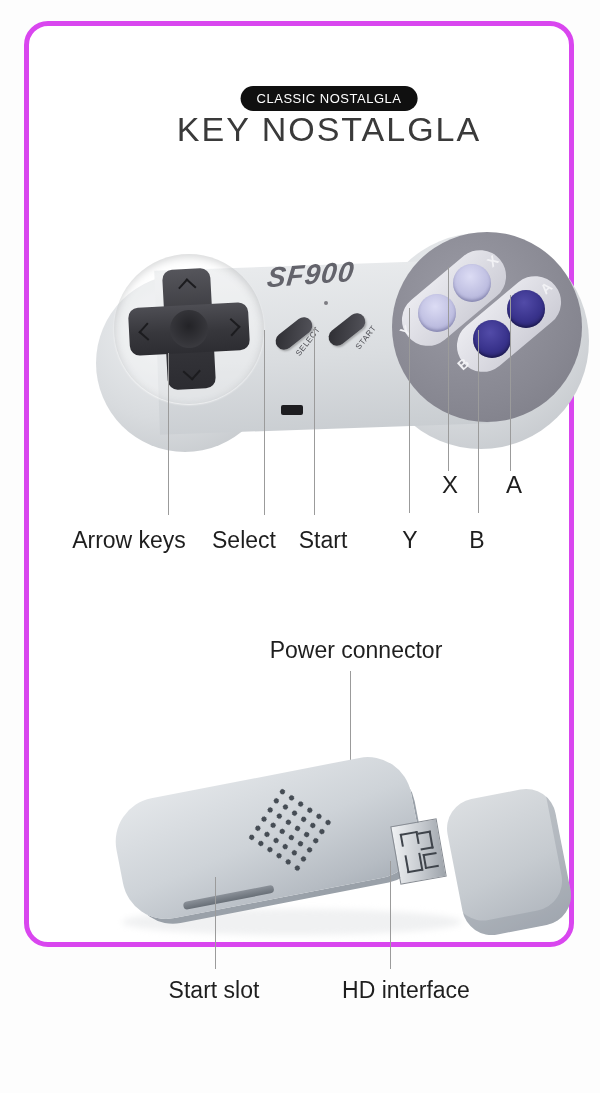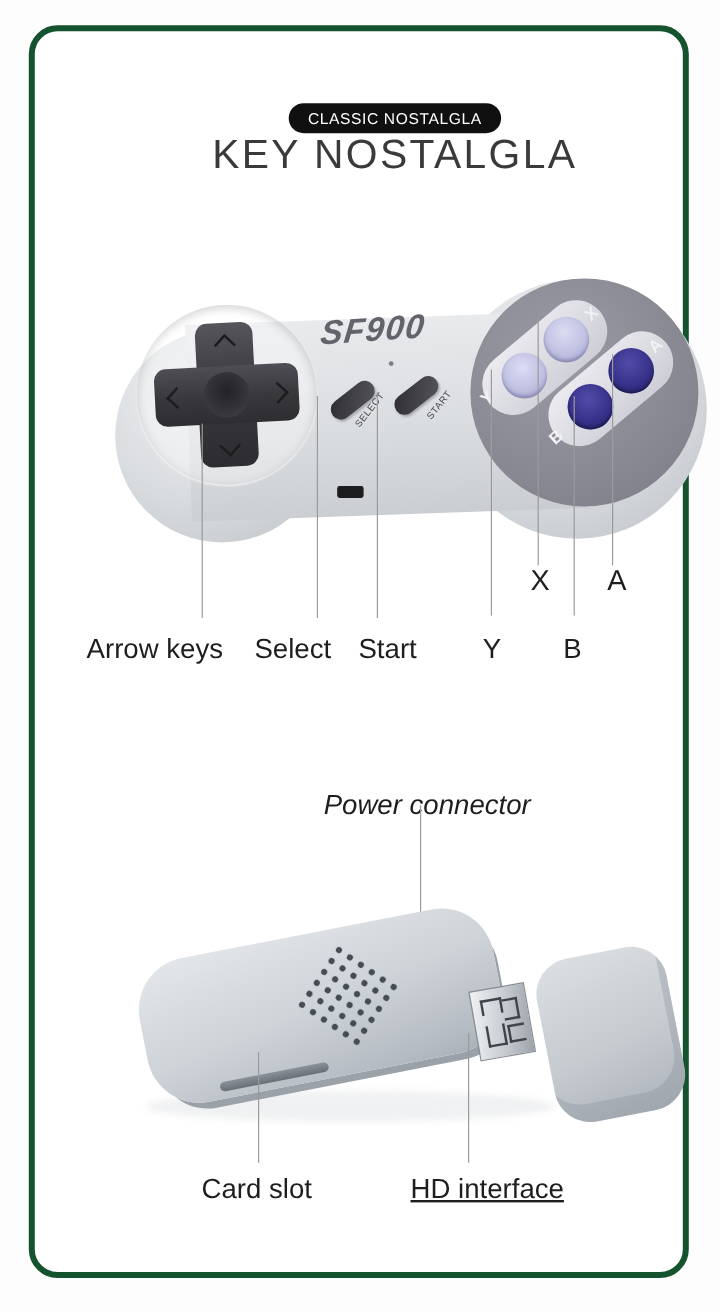--- a/index.html
+++ b/index.html
@@ -4,22 +4,22 @@
 <style>
   html,body{margin:0;padding:0;}
   body{
     width:600px;height:1093px;position:relative;overflow:hidden;
     background:#fdfdfd;
     font-family:"Liberation Sans",sans-serif;
     -webkit-font-smoothing:antialiased;
   }
   
   .card{
-    position:absolute;left:24px;top:21px;width:550px;height:1044px;
-    background:#ffffff;border:5px solid #14532d;border-radius:24px;
+    position:absolute;left:24px;top:21px;width:550px;height:926px;
+    background:#ffffff;border:5px solid #d946ef;border-radius:24px;
     box-sizing:border-box;
   }
   
   .badge{
     position:absolute;left:300px;top:60px;transform:translateX(-50%);
     background:#101010;color:#ffffff;border-radius:14px;
     font-size:13px;letter-spacing:.5px;padding:5px 16px;white-space:nowrap;
   }
   .title{
     position:absolute;left:300px;top:84px;transform:translateX(-50%);
@@ -166,37 +166,37 @@
   <div class="line" style="left:481px;top:269px;height:176px;"></div>
 
   <div class="callout small" style="left:421px;top:445px;">X</div>
   <div class="callout small" style="left:485px;top:445px;">A</div>
   <div class="callout" style="left:100px;top:501px;">Arrow keys</div>
   <div class="callout" style="left:215px;top:501px;">Select</div>
   <div class="callout" style="left:294px;top:501px;">Start</div>
   <div class="callout" style="left:381px;top:501px;">Y</div>
   <div class="callout" style="left:448px;top:501px;">B</div>
 
-  <div class="callout" style="left:327px;top:631px;font-style:italic;">Power connector</div>
+  <div class="callout" style="left:327px;top:611px;">Power connector</div>
   <div class="line" style="left:321px;top:645px;height:97px;"></div>
 
   <div class="device">
     <div class="dev-shadow"></div>
     <div class="stick">
       <div class="grille"></div>
       <div class="slot"></div>
     </div>
     <div class="plug">
       <div class="plug-mark pm1"></div>
       <div class="plug-mark pm2"></div>
       <div class="plug-mark pm3"></div>
       <div class="plug-mark pm4"></div>
     </div>
     <div class="cap"></div>
   </div>
 
   <div class="line" style="left:186px;top:851px;height:92px;"></div>
   <div class="line" style="left:361px;top:835px;height:108px;"></div>
 
-  <div class="callout" style="left:185px;top:951px;">Card slot</div>
-  <div class="callout" style="left:377px;top:951px;text-decoration:underline;">HD interface</div>
+  <div class="callout" style="left:185px;top:951px;">Start slot</div>
+  <div class="callout" style="left:377px;top:951px;">HD interface</div>
 
 </div>
 
 </body></html>

